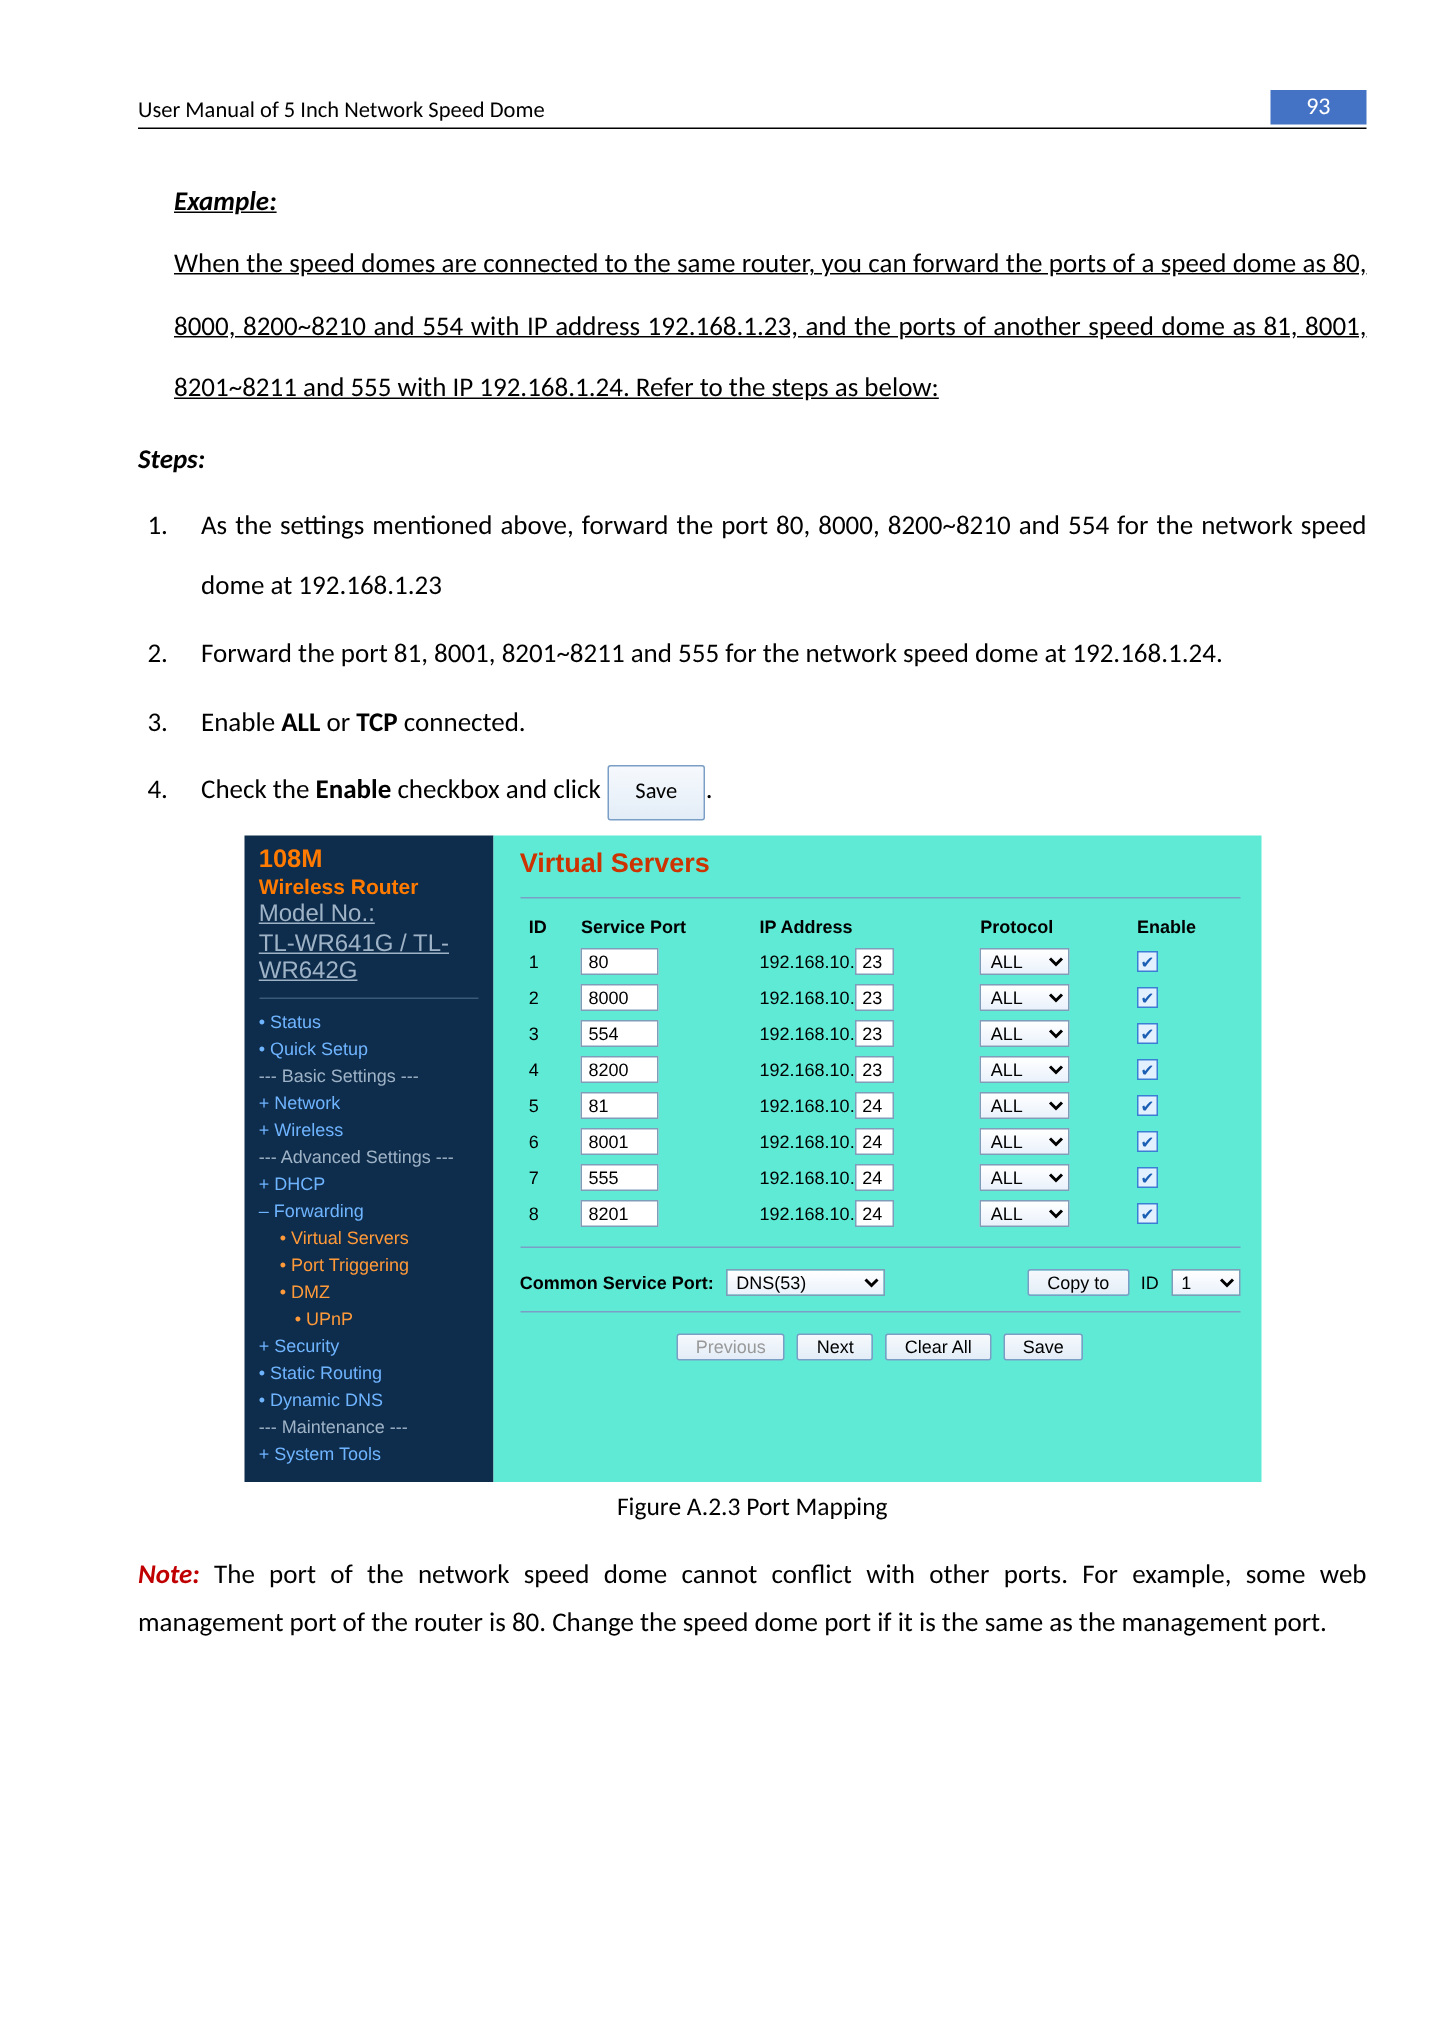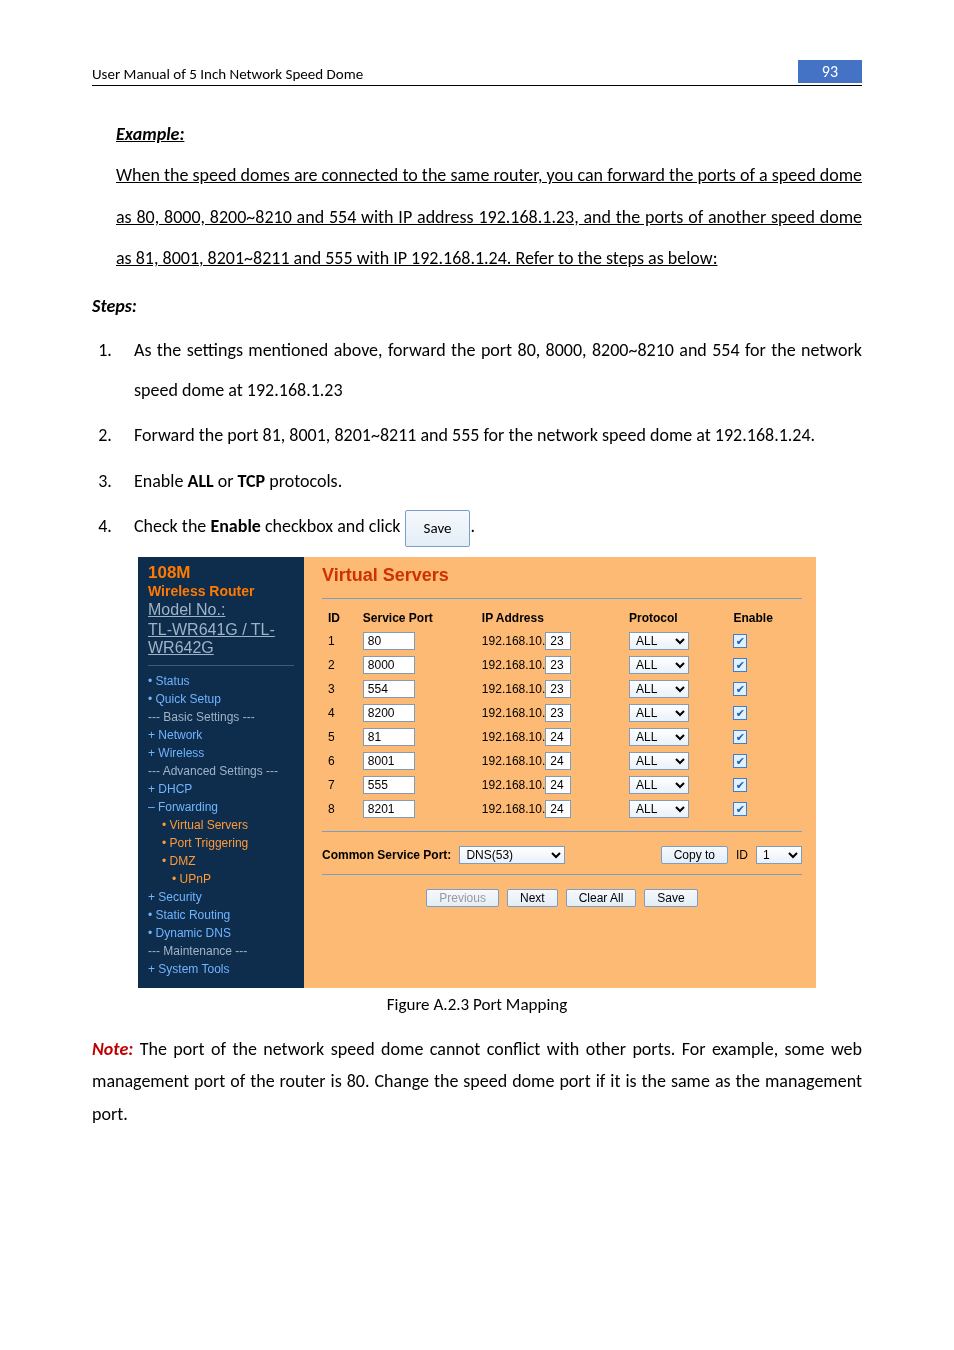--- a/index.html
+++ b/index.html
@@ -1,37 +1,37 @@
 <!DOCTYPE html>
 <html><head>
 <meta charset="utf-8">
 <style>
   * { box-sizing: border-box; margin: 0; padding: 0; }
   body { font-family: Calibri, Arial, sans-serif; background: #fff; width: 954px; margin: 0 auto; color: #000; }
-  .page { padding: 60px 92px 40px 92px; }
+  .page { padding: 60px 43px 40px 92px; }
   .hdr { border-bottom: 1px solid #000; padding-bottom: 2px; margin-bottom: 28px; display: flex; justify-content: space-between; align-items: flex-end; font-size: 15px; }
   .hdr-num { background: #4472c4; color: #fff; padding: 2px 24px; font-size: 16px; }
   .body-text { font-size: 18px; line-height: 2.3; text-align: justify; }
   .indent1 { margin-left: 24px; text-decoration: underline; }
   .italic-b { font-style: italic; font-weight: bold; }
   .steps-label { font-style: italic; font-weight: bold; margin-top: 6px; }
   ol.steps { list-style: decimal; margin-left: 24px; margin-top: 4px; }
   ol.steps li { font-size: 18px; line-height: 2.2; text-align: justify; padding-left: 18px; margin-bottom: 6px; }
   .save-btn { display: inline-block; border: 1px solid #7a9ec5; background: linear-gradient(#f6f9fd,#e3edf7); padding: 1px 18px; font-size: 15px; vertical-align: middle; border-radius: 2px; }
   
   .router { margin: 10px auto 6px auto; width: 678px; border: 0; font-family: Arial, sans-serif; font-size: 12px; display: flex; justify-content: center; }
   .r-left { width: 166px; background: #0e2c4b; color: #fff; padding: 6px 10px 10px 10px; }
   .r-brand1 { color: #ff7a00; font-weight: bold; font-size: 17px; }
   .r-brand2 { color: #ff7a00; font-weight: bold; font-size: 14px; }
   .r-model { color: #9fb3c7; font-size: 16px; margin-top: 2px; text-decoration: underline; }
   .r-nav { margin-top: 8px; border-top: 1px solid #3a5a7a; padding-top: 6px; }
   .r-nav div { padding: 2px 0; color: #6fb4ff; }
   .r-nav .hdr-sec { color: #9fb3c7; }
   .r-nav .sub { padding-left: 14px; color: #ff9a3a; }
-  .r-right { flex: 1; background: #fdba74; padding: 8px 14px 14px 18px; }
+  .r-right { flex: 1; background: #5eead4; padding: 8px 14px 14px 18px; }
   .r-title { color: #cc3300; font-weight: bold; font-size: 18px; margin-bottom: 12px; }
   .r-hr { border-top: 1px solid #7a9ec5; margin-bottom: 8px; }
   table.vs { width: 100%; border-collapse: collapse; }
   table.vs th { text-align: left; font-weight: bold; font-size: 12px; padding: 4px 6px; }
   table.vs td { padding: 3px 6px; font-size: 12px; vertical-align: middle; }
   .inp { border: 1px solid #7f9db9; padding: 1px 4px; font-size: 12px; width: 52px; }
   .inp-sm { width: 26px; }
   .ip-pre { display: inline-block; }
   .sel { border: 1px solid #7f9db9; background: linear-gradient(#fff,#eaf1fb); font-size: 12px; padding: 0 2px; }
   .chk { width: 14px; height: 14px; border: 1px solid #3a7fd5; background: #e3f0ff; display: inline-flex; align-items: center; justify-content: center; color: #1a5fb4; font-size: 11px; }
@@ -57,21 +57,21 @@
     <div class="italic-b body-text" style="text-align:left;">Example:</div>
     <div class="body-text">When the speed domes are connected to the same router, you can forward the ports of a speed dome as 80, 8000, 8200~8210 and 554 with IP address 192.168.1.23, and the ports of another speed dome as 81, 8001, 8201~8211 and 555 with IP 192.168.1.24. Refer to the steps as below:</div>
   </div>
 
   <div class="steps-label body-text" style="text-align:left;">Steps:</div>
 
   <ol class="steps">
     <li>As the settings mentioned above, forward the port 80, 8000, 8200~8210 and 554 for the network speed dome at 192.168.1.23</li>
     <li>Forward the port 81, 8001, 8201~8211 and 555 for the network speed dome at 192.168.1.24.</li>
     <li>
-      <span>Enable </span><b>ALL</b><span> or </span><b>TCP</b><span> protocols.</span>
+      <span>Enable </span><b>ALL</b><span> or </span><b>TCP</b><span> connected.</span>
     </li>
     <li>
       <span>Check the </span><b>Enable</b><span> checkbox and click </span>
       <span class="save-btn">Save</span><span>.</span>
     </li>
   </ol>
 
   <div class="router">
     <div class="r-left">
       <div class="r-brand1">108M</div>

